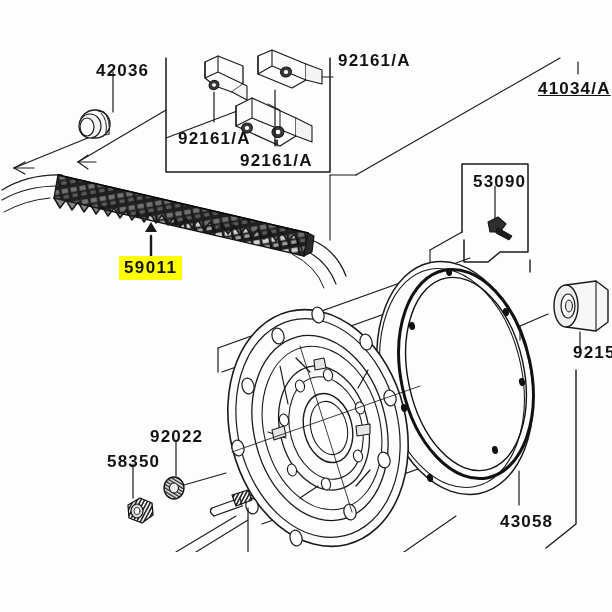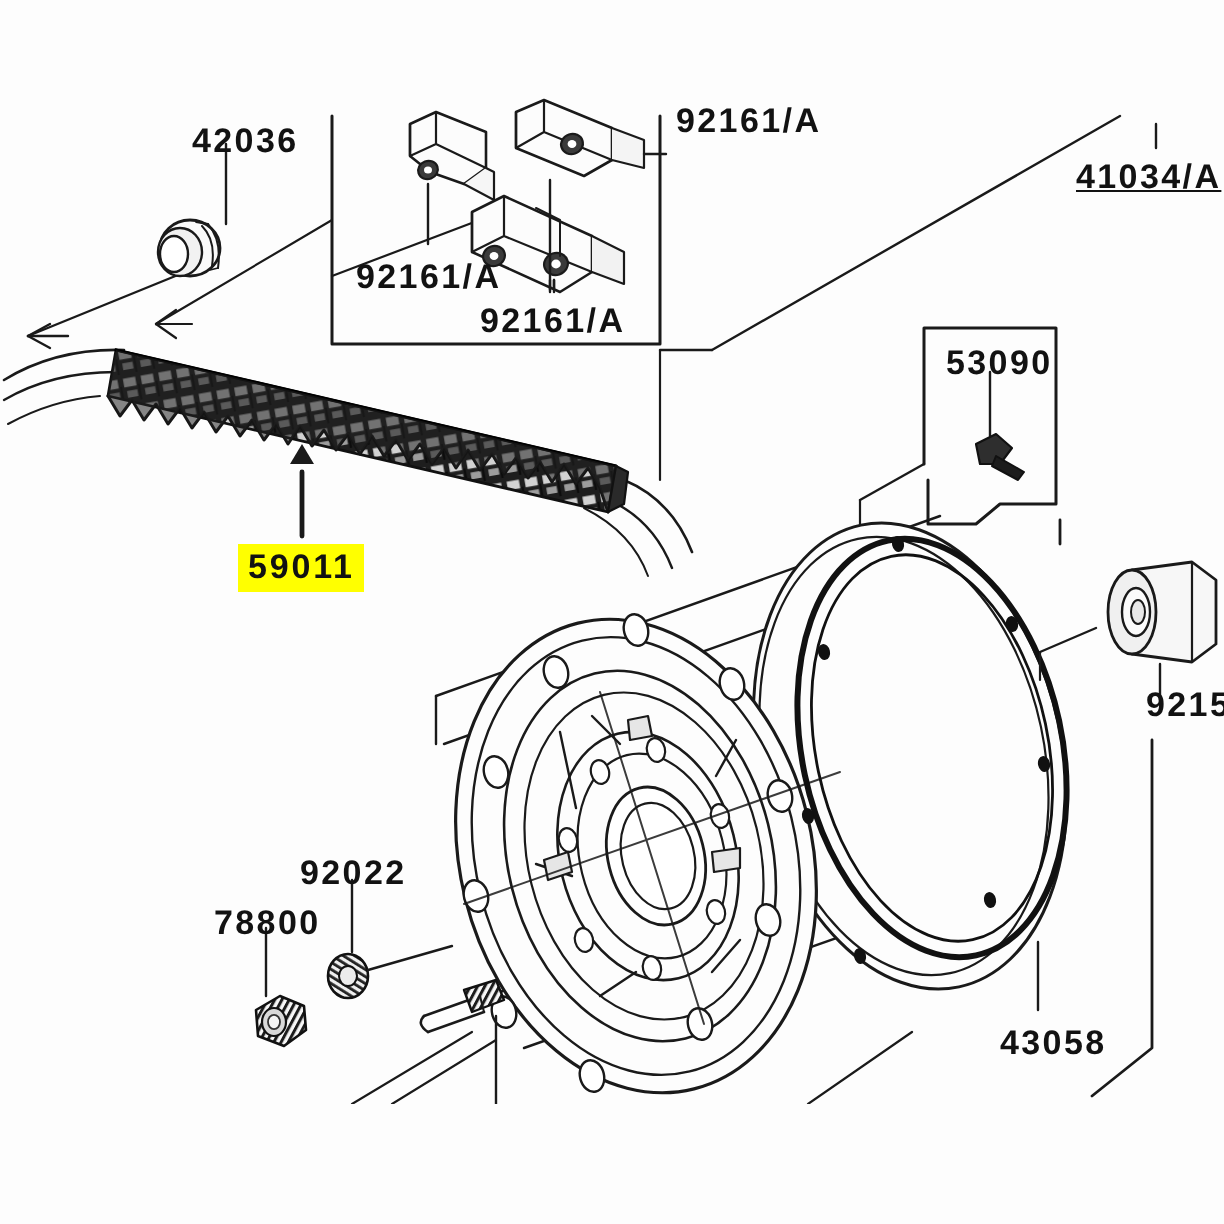--- a/index.html
+++ b/index.html
@@ -336,19 +336,19 @@
 
     </g>
   </svg>
 
   <div class="plabel" style="left:96px;  top:62px;">42036</div>
   <div class="plabel" style="left:338px; top:52px;">92161/A</div>
   <div class="plabel" style="left:538px; top:80px;text-decoration:underline;">41034/A</div>
   <div class="plabel" style="left:178px; top:130px;">92161/A</div>
   <div class="plabel" style="left:240px; top:152px;">92161/A</div>
   <div class="plabel" style="left:473px; top:173px;">53090</div>
-  <div class="plabel hl" style="left:119px; top:272px;">59011</div>
+  <div class="plabel hl" style="left:119px; top:256px;">59011</div>
   <div class="plabel" style="left:573px; top:344px;">9215</div>
   <div class="plabel" style="left:150px; top:428px;text-align:center;">92022</div>
-  <div class="plabel" style="left:107px; top:453px;">78800</div>
+  <div class="plabel" style="left:107px; top:453px;">58350</div>
   <div class="plabel" style="left:500px; top:513px;">43058</div>
 
 </div>
 
 </body></html>

